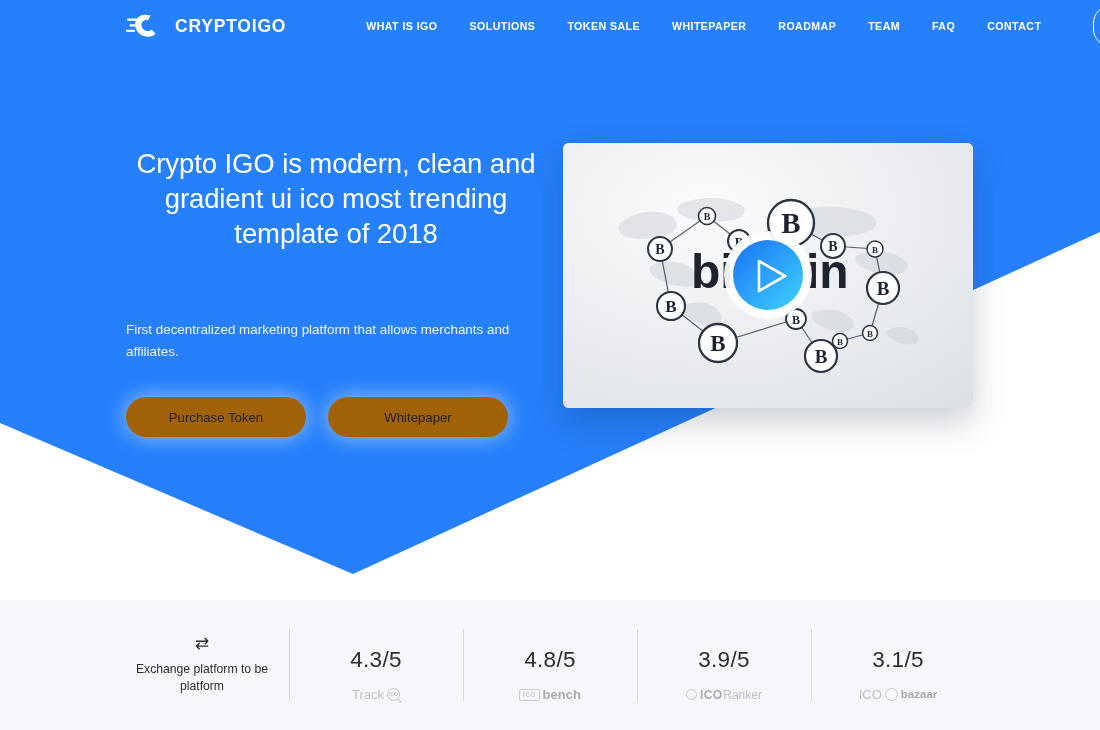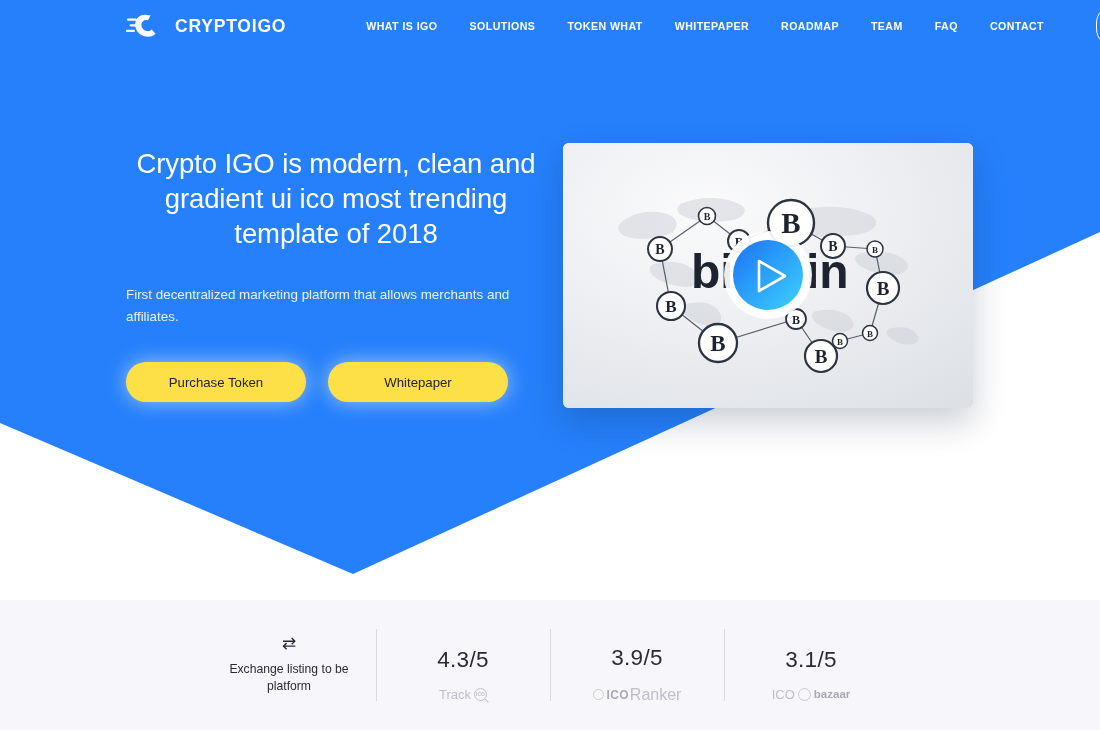--- a/index.html
+++ b/index.html
@@ -65,28 +65,28 @@
     font-size:27.5px;
     line-height:35px;
     font-weight:normal;
     letter-spacing:-0.1px;
     text-align:center;
   }
   .hero-sub{
     color:#eaf2ff;
     font-size:13.4px;
     line-height:22px;
-    margin-top:33px;
+    margin-top:68px;
     width:385px;
   }
   .hero-btns{
     display:flex; gap:22px; margin-top:34px;
   }
   .btn-pill{
-    background:#fde047; border:none; border-radius:22px;
+    background:#a16207; border:none; border-radius:22px;
     color:#222228;
     font-family:"Liberation Sans", sans-serif;
     font-size:13.2px;
     padding:0 26px; height:40px; min-width:180px;
     cursor:pointer;
     box-shadow:0 0 20px rgba(255,255,255,.55);
     text-align:center;
   }
 
   
@@ -176,21 +176,21 @@
         <rect x="3.5" y="12.2" width="8" height="2.3" rx="1.15" fill="#ffffff"></rect>
         <rect x="0" y="17.8" width="9" height="2.3" rx="1.15" fill="#ffffff"></rect>
       </svg>
     </span>
     <span class="logo-text">CRYPTOIGO</span>
   </div>
 
   <nav class="nav">
     <a class="nav-item">WHAT IS IGO</a>
     <a class="nav-item">SOLUTIONS</a>
-    <a class="nav-item">TOKEN WHAT</a>
+    <a class="nav-item">TOKEN SALE</a>
     <a class="nav-item">WHITEPAPER</a>
     <a class="nav-item">ROADMAP</a>
     <a class="nav-item">TEAM</a>
     <a class="nav-item">FAQ</a>
     <a class="nav-item">CONTACT</a>
   </nav>
 
   <button class="signin">SIGN IN</button>
 </div>
 
@@ -308,39 +308,46 @@
       <circle r="35" fill="url(#playGrad)"></circle>
       <path d="M-9 -14 L17 1 L-9 16 Z" fill="none" stroke="#ffffff" stroke-width="2.6" stroke-linejoin="round"></path>
     </g>
   </svg>
 </div>
 
 <div class="stats">
 
   <div class="stat">
     <div class="stat-exch-icon">⇄</div>
-    <div class="stat-exch-label">Exchange listing to be</div>
+    <div class="stat-exch-label">Exchange platform to be</div>
     <div class="stat-exch-label">platform</div>
   </div>
 
   <div class="stat">
     <div class="stat-score">4.3/5</div>
     <div class="stat-brand">
       <span class="brand-light">Track</span>
       <span class="brand-mag">ICO</span>
     </div>
   </div>
 
+  <div class="stat">
+    <div class="stat-score">4.8/5</div>
+    <div class="stat-brand">
+      <span class="brand-ico-box">ICO</span>
+      <span class="brand-bold">bench</span>
+    </div>
+  </div>
 
   <div class="stat">
     <div class="stat-score">3.9/5</div>
     <div class="stat-brand">
       <span class="brand-circle"></span>
       <span class="brand-bold" style="font-size:12px;letter-spacing:.3px">ICO</span>
-      <span class="brand-light" style="font-size:16px;margin-left:-2px">Ranker</span>
+      <span class="brand-light" style="font-size:12px;margin-left:-2px">Ranker</span>
     </div>
   </div>
 
   <div class="stat">
     <div class="stat-score">3.1/5</div>
     <div class="stat-brand">
       <span class="brand-light" style="font-size:13px">ICO</span>
       <span class="brand-ring-o"></span>
       <span class="brand-bold" style="font-size:11.5px">bazaar</span>
     </div>

